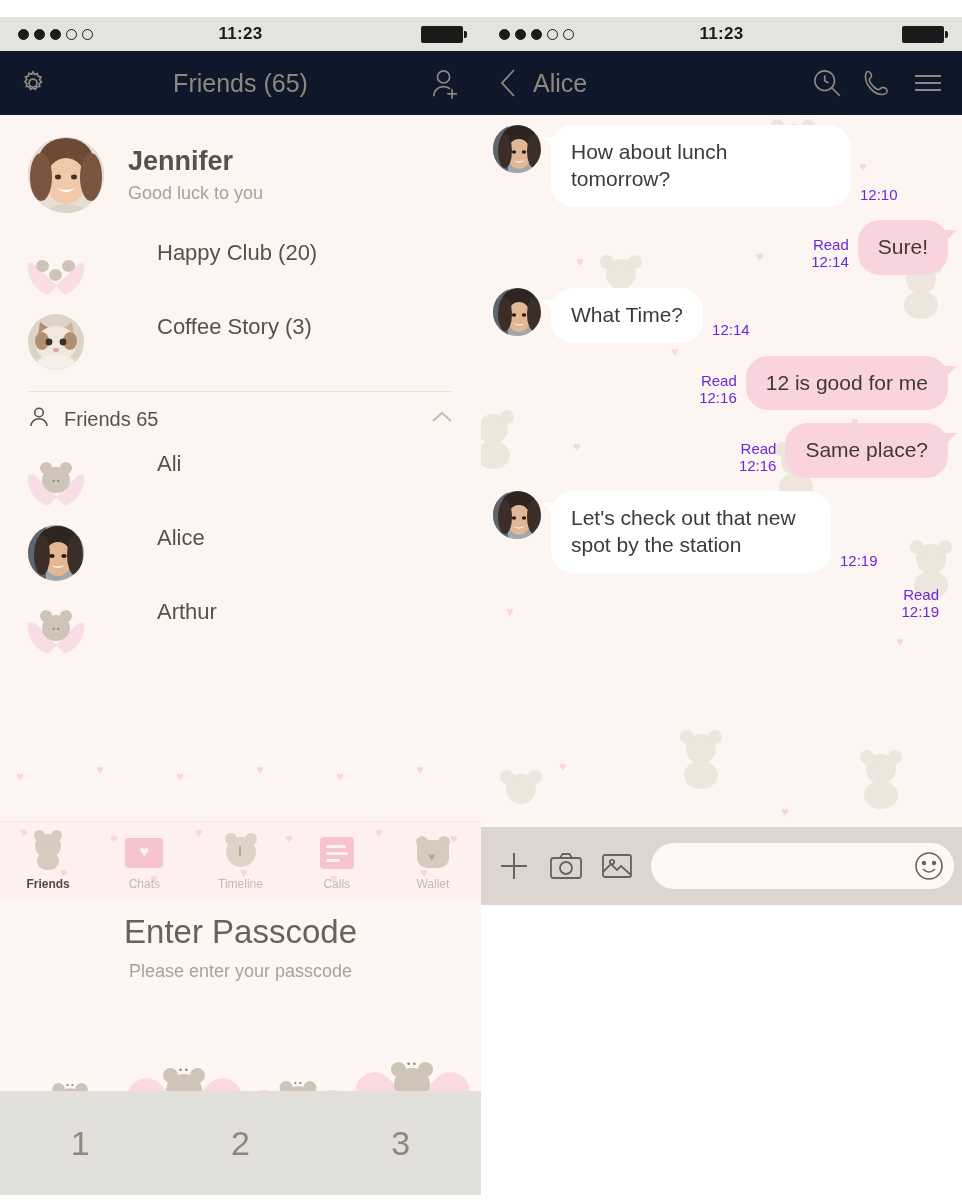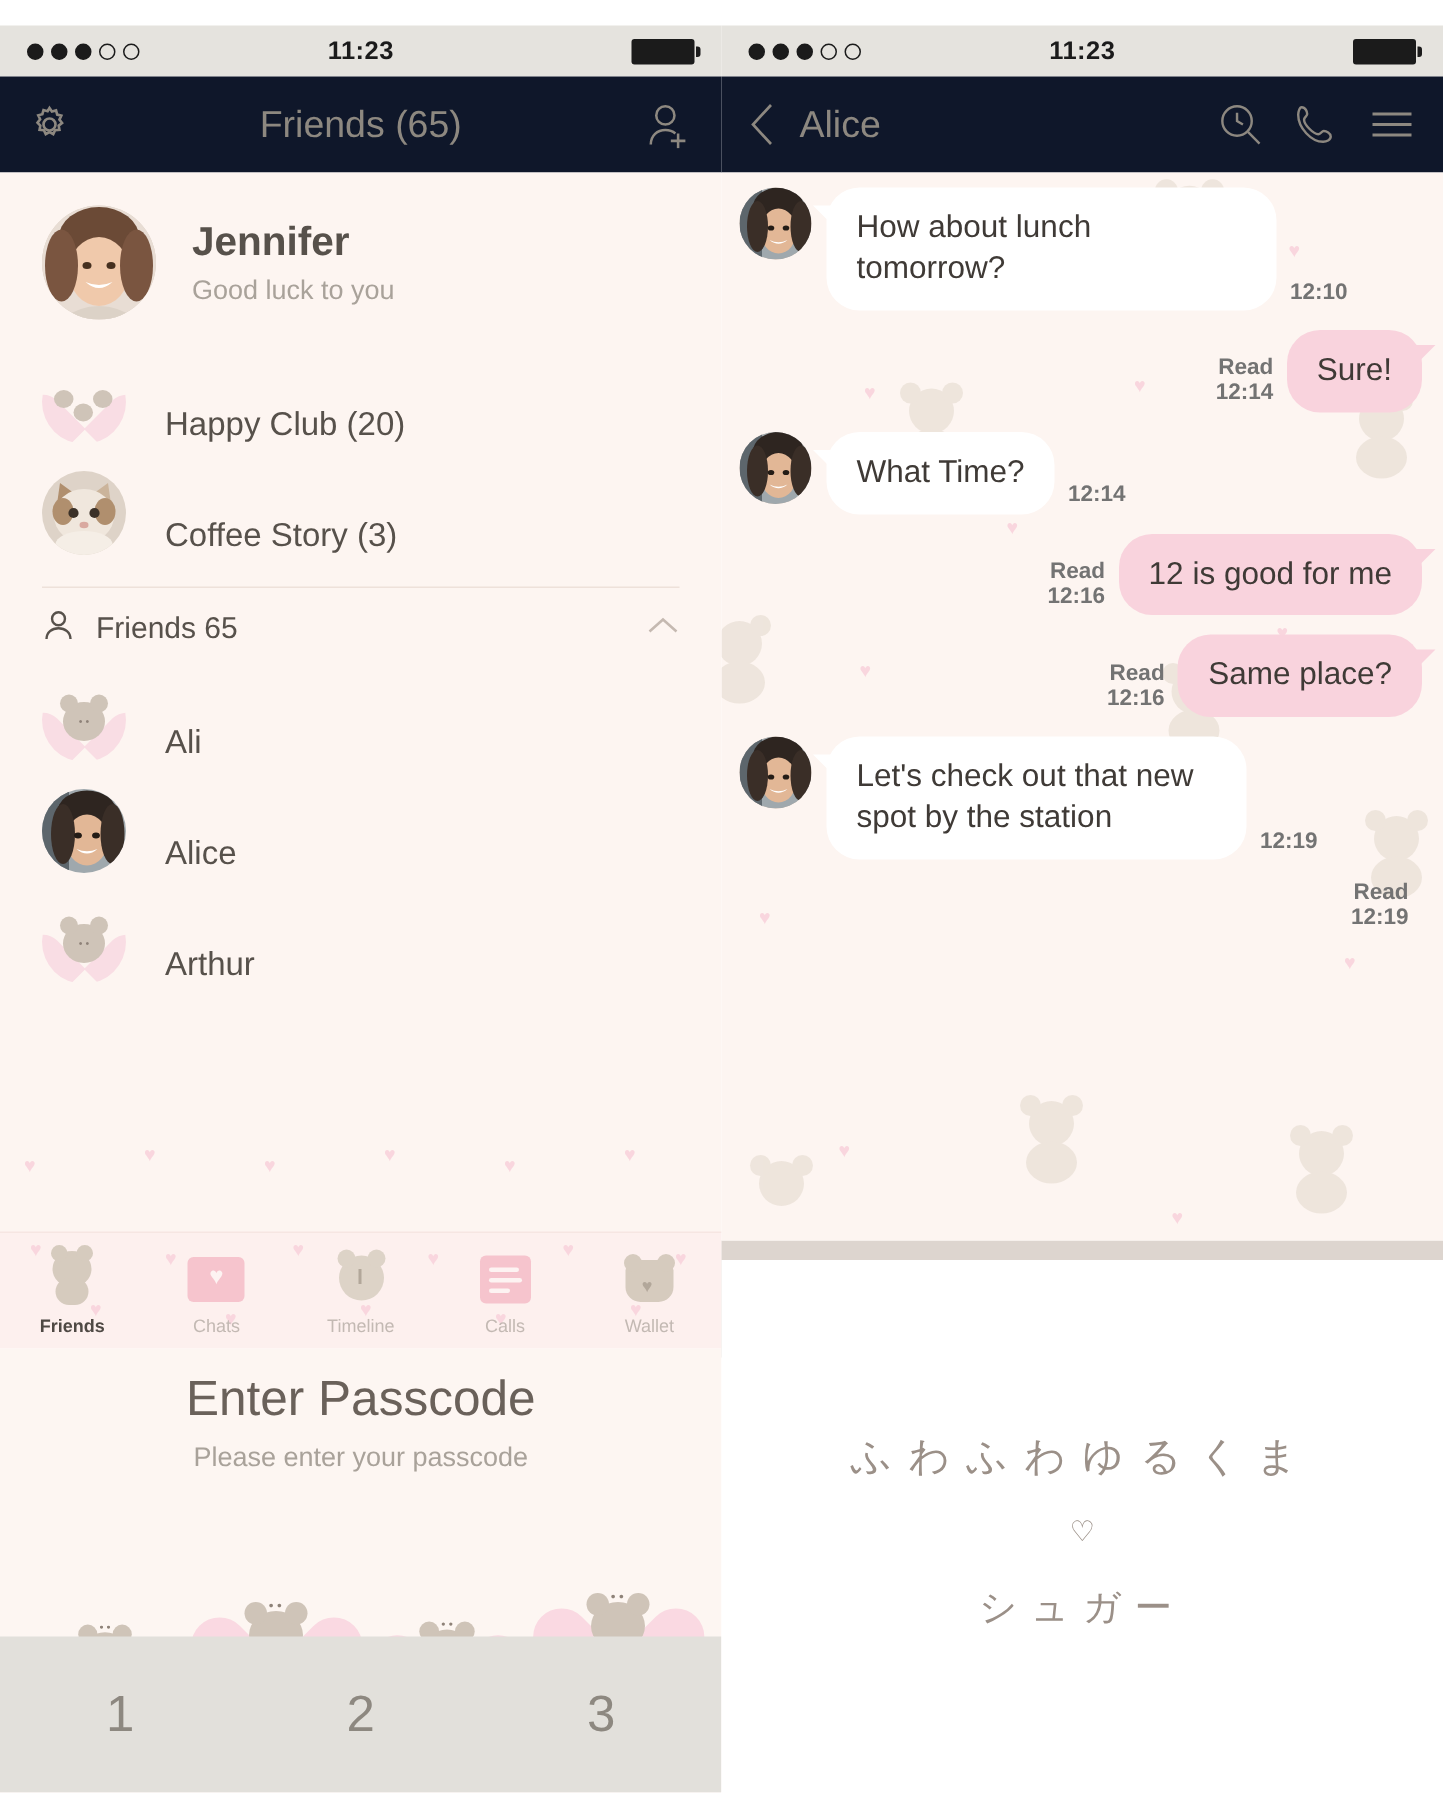--- a/index.html
+++ b/index.html
@@ -72,21 +72,21 @@
   .profile-status { font-size: 18px; color: #a9a29a; margin-top: 6px; }
 
   .section-head {
     display: flex; align-items: center; padding: 10px 28px 10px 28px;
     color: #57514b;
   }
   .section-head .lbl { font-size: 20px; margin-left: 14px; }
   .chev { margin-left: auto; color: #c5b9b1; }
 
   .list-row {
-    display: flex; align-items: flex-end; padding: 9px 28px;
+    display: flex; align-items: flex-start; padding: 9px 28px; gap: 47px;
   }
   .avatar-sm {
     width: 56px; height: 56px; border-radius: 50%;
     overflow: hidden; flex: none; position: relative;
   }
   .list-name { font-size: 22px; color: #57514b; margin-left: 26px; }
 
   .divider {
     height: 1px; background: #eee1da; margin: 12px 28px 4px 28px;
   }
@@ -210,21 +210,21 @@
     content: ""; position: absolute; left: -9px; top: 12px;
     border-top: 0 solid transparent; border-bottom: 13px solid transparent;
     border-right: 13px solid #ffffff;
   }
   .bubble.out { background: #f9d3dd; border-radius: 22px; }
   .bubble.out::before {
     content: ""; position: absolute; right: -9px; top: 10px;
     border-top: 0 solid transparent; border-bottom: 13px solid transparent;
     border-left: 13px solid #f9d3dd;
   }
-  .meta { font-size: 15px; color: #737373; line-height: 1.15; font-weight: bold; }
+  .meta { font-size: 15px; color: #6d28d9; line-height: 1.15; }
   .meta.r { text-align: right; margin-right: 9px; align-self: flex-end; padding-bottom: 4px; }
   .meta.l { margin-left: 9px; align-self: flex-end; padding-bottom: 4px; }
   .meta .read { display: block; }
 
   .inputbar {
     height: 78px; background: #ddd5cf; display: flex; align-items: center;
     padding: 0 16px; gap: 18px;
   }
   .in-ico { color: #6d6259; display: flex; align-items: center; }
   .textfield {
@@ -728,19 +728,14 @@
               <circle cx="12" cy="14" r="1.4" fill="#6d6259"></circle>
               <circle cx="22" cy="14" r="1.4" fill="#6d6259"></circle>
             <path d="M11 20q6 6 12 0"></path>
           </svg>
         </span>
       </div>
 
     </div>
   </div>
 
-  <div class="branding">
-    <div class="brand-line1">ふわふわゆるくま</div>
-    <div class="brand-heart">♡</div>
-    <div class="brand-line2">シュガー</div>
-  </div>
 
 </div>
 
 </body></html>

